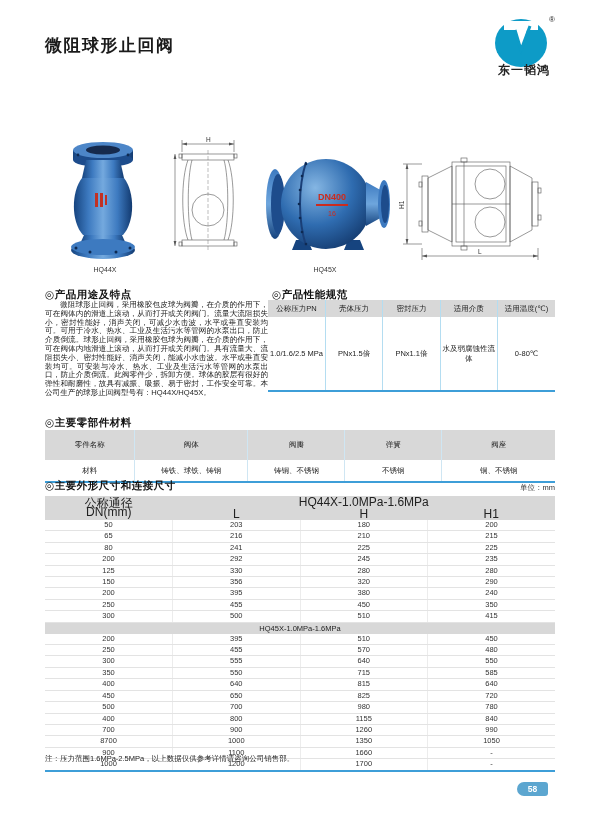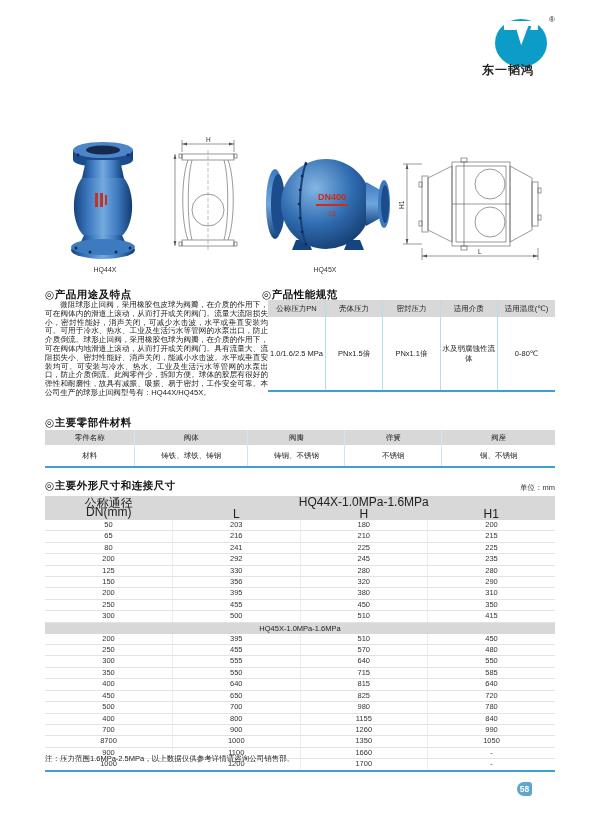--- a/index.html
+++ b/index.html
@@ -1,21 +1,21 @@
 <!DOCTYPE html>
 <html><head>
 <meta charset="utf-8">
 <style>
   html,body{margin:0;padding:0;background:#e8e8e8;}
   .page{position:relative;width:600px;height:819px;background:#ffffff;overflow:hidden;
         font-family:"Liberation Sans","DejaVu Sans",sans-serif;color:#1a1a1a;}
   
   .doc-title{position:absolute;left:45px;top:34px;font-size:17px;font-weight:bold;letter-spacing:1.5px;}
   .logo-wrap{position:absolute;left:490px;top:12px;width:66px;height:66px;}
-  .brand-name{position:absolute;left:482px;top:62px;width:84px;
+  .brand-name{position:absolute;left:482px;top:62px;width:84px;text-align:center;
               font-size:12px;font-weight:bold;letter-spacing:1px;color:#222;}
   
   .banner{position:absolute;left:0;top:82px;width:600px;height:33px;background:#5ca6d0;}
   .banner-line{position:absolute;left:0;top:15px;width:100%;height:1px;background:#ffffff;}
   .website{position:absolute;top:8px;right:72px;padding:0 9px;background:#5ca6d0;
            color:#ffffff;font-size:9.5px;line-height:14px;letter-spacing:0.5px;}
   
   .fig{position:absolute;text-align:center;}
   .fig-caption{position:absolute;width:90px;text-align:center;font-size:7px;color:#333;}
   
@@ -27,42 +27,43 @@
   
   table{border-collapse:collapse;table-layout:fixed;}
   th,td{padding:0;text-align:center;vertical-align:middle;font-weight:normal;}
   
   .perf-table{position:absolute;left:268px;top:300px;width:287px;border-bottom:2px solid #3e9ed8;}
   .perf-table th{height:17px;background:#d8d8d8;font-size:7.5px;color:#222;margin-left:48px;}
   .perf-table td{height:73px;font-size:7.5px;color:#222;}
   .perf-table th+th,.perf-table td+td{border-left:1px solid #b4ddf1;}
   
   .mat-table{position:absolute;left:45px;top:430px;width:510px;border-bottom:2px solid #3e9ed8;}
-  .mat-table th{height:15px;background:#d8d8d8;font-size:7.5px;color:#222;}
+  .mat-table th{height:30px;background:#d8d8d8;font-size:7.5px;color:#222;}
   .mat-table td{height:21px;font-size:7.5px;color:#222;}
   .mat-table th+th,.mat-table td+td{border-left:1px solid #cfe6f3;}
   
   .dim-table{position:absolute;left:45px;top:496px;width:510px;border-bottom:2px solid #3e9ed8;}
   .dim-table th{background:#d8d8d8;font-size:12px;height:12px;color:#222;line-height:9px;}
   .dim-table td{height:10.4px;line-height:10.4px;font-size:7.5px;color:#333;
                 border-bottom:1px solid #e3e3e3;}
   .dim-table td+td{border-left:1px solid #ececec;}
   .dim-table tr.grp td{background:#d8d8d8;color:#222;border-bottom:none;height:11px;line-height:11px;}
   
   .note{position:absolute;left:45px;top:754px;font-size:7.5px;color:#222;}
-  .page-badge{position:absolute;left:517px;top:782px;width:15px;height:14px;background:#5ca6d0;
+  .page-badge{position:absolute;left:517px;top:782px;width:31px;height:14px;background:#5ca6d0;
               border-radius:7px 3px 3px 7px;color:#fff;font-size:8.5px;font-weight:bold;
               display:flex;align-items:center;justify-content:center;}
   svg text{font-family:"Liberation Sans","DejaVu Sans",sans-serif;}
 </style>
 </head>
 <body>
 
 <div class="page">
 
+  <div class="doc-title">微阻球形止回阀</div>
 
   <div class="logo-wrap">
     <svg width="66" height="66" viewBox="0 0 66 66">
       <ellipse cx="31" cy="31" rx="26" ry="24" fill="#0d9bc7"></ellipse>
       <path d="M14 9 h34 v9 h-11 l-6 21 l-6-21 h-11 z" fill="#ffffff"></path>
       <path d="M25 18 l6 20 l9-24" fill="none" stroke="#0d9bc7" stroke-width="3"></path>
       <text x="59" y="10" font-size="8" fill="#222">®</text>
     </svg>
   </div>
   <div class="brand-name">东一韬鸿</div>
@@ -196,21 +197,21 @@
       <text x="80" y="106" font-size="6.5" fill="#333" stroke="none">L</text>
     </svg>
   </div>
 
   <div class="fig-caption" style="left:60px;top:266px;">HQ44X</div>
   <div class="fig-caption" style="left:280px;top:266px;">HQ45X</div>
 
   <div class="sec-title" style="left:45px;top:288px;">◎产品用途及特点</div>
   <div class="usage-body">微阻球形止回阀，采用橡胶包皮球为阀瓣，在介质的作用下，可在阀体内的滑道上滚动，从而打开或关闭阀门。流量大流阻损失小，密封性能好，消声关闭，可减少水击波，水平或垂直安装均可。可用于冷水、热水、工业及生活污水等管网的水泵出口，防止介质倒流。球形止回阀，采用橡胶包球为阀瓣，在介质的作用下，可在阀体内地滑道上滚动，从而打开或关闭阀门。具有流量大、流阻损失小、密封性能好、消声关闭，能减小水击波。水平或垂直安装均可。可安装与冷水、热水、工业及生活污水等管网的水泵出口，防止介质倒流。此阀零件少，拆卸方便。球体的胶层有很好的弹性和耐磨性，故具有减振、吸振、易于密封，工作安全可靠。本公司生产的球形止回阀型号有：HQ44X/HQ45X。</div>
 
-  <div class="sec-title" style="left:262px;top:288px;">◎产品性能规范</div>
+  <div class="sec-title" style="left:272px;top:288px;">◎产品性能规范</div>
   <table class="perf-table">
     <colgroup>
         <col style="width:20%">
         <col style="width:20%">
         <col style="width:20%">
         <col style="width:20%">
         <col style="width:20%">
       </colgroup>
     <thead>
       <tr>
@@ -318,21 +319,21 @@
         <tr>
           <td>150</td>
           <td>356</td>
           <td>320</td>
           <td>290</td>
         </tr>
         <tr>
           <td>200</td>
           <td>395</td>
           <td>380</td>
-          <td>310</td>
+          <td>240</td>
         </tr>
         <tr>
           <td>250</td>
           <td>455</td>
           <td>450</td>
           <td>350</td>
         </tr>
         <tr>
           <td>300</td>
           <td>500</td>

